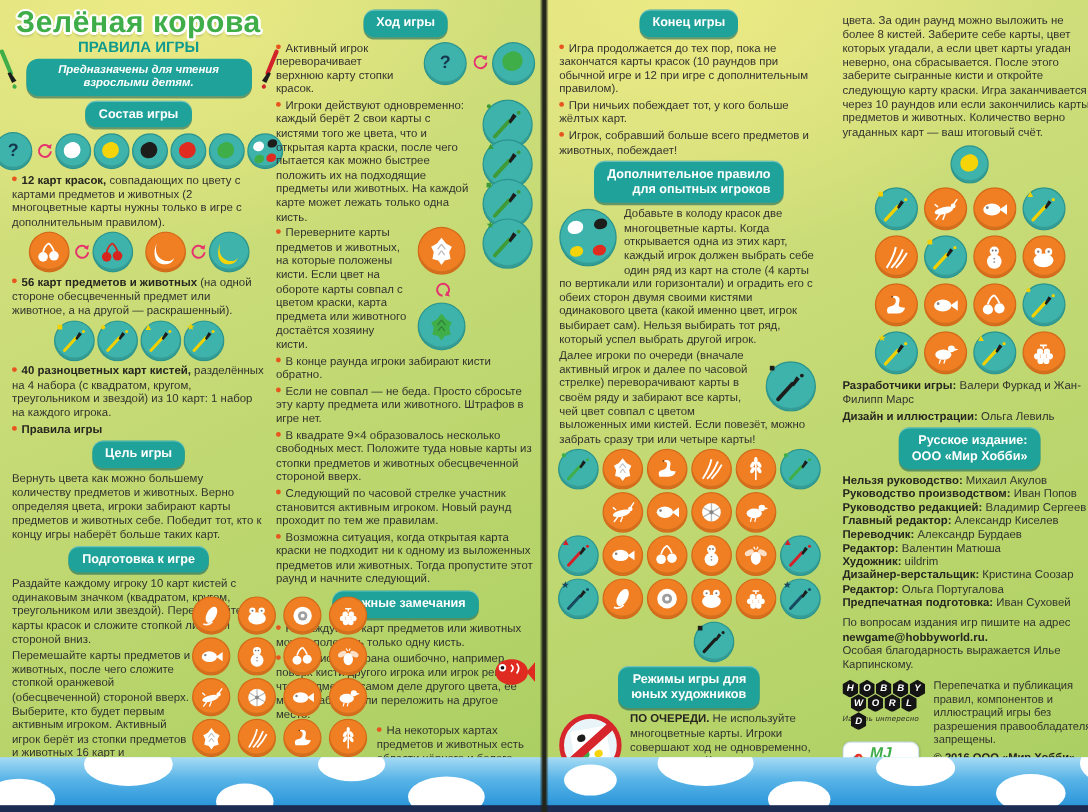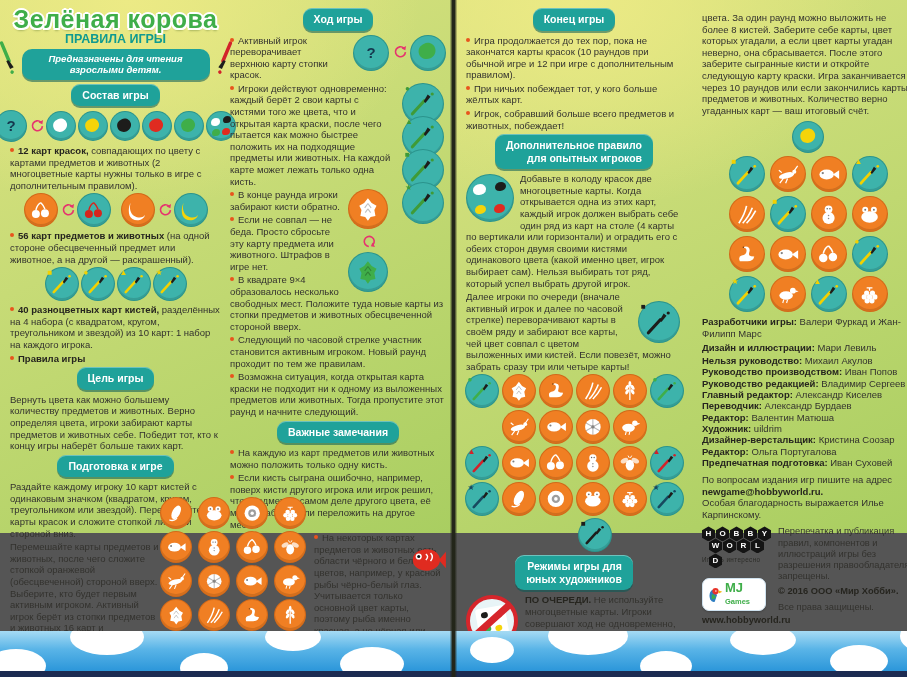--- a/index.html
+++ b/index.html
@@ -1,18 +1,18 @@
 <!DOCTYPE html>
 <html><head>
 <meta charset="utf-8">
 <style>
   html,body{margin:0;padding:0;background:#555;}
   #canvas{position:relative;width:907px;height:677px;overflow:hidden;
     font-family:"Liberation Sans","DejaVu Sans",sans-serif;color:#33322e;}
-  .page{position:absolute;top:0;width:453px;height:533px;
+  .page{position:absolute;top:0;width:453px;height:677px;
     background:radial-gradient(ellipse 420px 300px at 28% 0%, #ecea85, rgba(236,234,133,0) 70%),
                linear-gradient(155deg,#dde380 0%,#c7db76 40%,#a9ce61 100%);}
   #page1{left:0;} #page2{left:454px;}
   #divider{position:absolute;left:450px;top:0;width:7px;height:677px;z-index:30;
     background:linear-gradient(90deg,rgba(35,38,26,.1),#23261a 35%,#23261a 65%,rgba(35,38,26,.1));}
   .col{position:absolute;top:0;font-size:9.5px;line-height:11.6px;}
   #c1{left:10px;width:211px;} #c2{left:230px;width:216px;}
   #c3{left:12px;width:216px;} #c4{left:248px;width:212px;}
   p{margin:0 0 2px 0;}
   b{color:#26251f;}
@@ -36,21 +36,21 @@
   .orange{background:#f07f23;border:1px solid rgba(175,80,10,.45);} .s28{width:28px;height:28px;} .s30{width:30px;height:30px;}
   .s32{width:32px;height:32px;} .s34{width:34px;height:34px;} .s38{width:38px;height:38px;}
   .s40{width:40px;height:40px;}
   .qmark{font-size:15px;font-weight:bold;color:#15384f;font-style:normal;}
   .mk{position:absolute;left:2px;top:1px;font-style:normal;font-size:8px;line-height:8px;}
   .row{display:flex;align-items:center;justify-content:center;gap:2px;margin:2px 0 3px;}
   .rot{color:#e6336f;width:15px;height:15px;flex:none;}
   .rot svg{width:100%;height:100%;}
   .stack{display:flex;flex-direction:column;align-items:center;}
   .stack .ic{margin-top:-9px;} .stack .ic:first-child{margin-top:0;}
-  .fr{float:right;} .fl{float:left;}
+  .fr{float:right;} .fl{float:left;font-style:italic;}
   .sp{visibility:hidden;}
   .gridA{position:absolute;left:160px;top:497px;width:152px;}
   .gridA .gr{display:flex;gap:6px;margin-bottom:2px;}
   .gridB .gr{display:flex;gap:3px;margin-bottom:2px;justify-content:center;}
   .ghost{width:32px;height:32px;flex:none;visibility:hidden;}
   .gridC{width:fit-content;margin:2px auto;}
   .gridC .gr{display:flex;gap:5px;margin-bottom:4px;}
   .noicon{float:left;width:44px;height:44px;border:4px solid #d6252b;border-radius:50%;
     position:relative;background:#e8f4f7;margin:1px 7px 2px 0;}
   .nobar{position:absolute;left:-3px;top:18px;width:50px;height:7px;background:#d6252b;
@@ -399,20 +399,21 @@
           </span>
         <span class="rot" style="margin:4px 0;transform:rotate(90deg)"><svg>
               <use href="#s-rotarrow"></use>
             </svg></span>
         <span class="ic s38 teal" style="margin-top:0">
             <svg style="color:#3fae49">
               <use href="#s-artichoke"></use>
             </svg>
           </span>
       </div>
+      <p><span class="dot"></span><span>Переверните карты предметов и животных, на которые положены кисти. Если цвет на обороте карты совпал с цветом краски, карта предмета или животного достаётся хозяину кисти.</span></p>
       <p><span class="dot"></span><span>В конце раунда игроки забирают кисти обратно.</span></p>
       <p><span class="dot"></span><span>Если не совпал — не беда. Просто сбросьте эту карту предмета или животного. Штрафов в игре нет.</span></p>
       <p><span class="dot"></span><span>В квадрате 9×4 образовалось несколько свободных мест. Положите туда новые карты из стопки предметов и животных обесцвеченной стороной вверх.</span></p>
       <p><span class="dot"></span><span>Следующий по часовой стрелке участник становится активным игроком. Новый раунд проходит по тем же правилам.</span></p>
       <p><span class="dot"></span><span>Возможна ситуация, когда открытая карта краски не подходит ни к одному из выложенных предметов или животных. Тогда пропустите этот раунд и начните следующий.</span></p>
 
       <div class="pill">Важные замечания</div>
       <p><span class="dot"></span><span>На каждую из карт предметов или животных можно положить только одну кисть.</span></p>
       <p><span class="dot"></span><span>Если кисть сыграна ошибочно, например, поверх кисти другого игрока или игрок решил, что предмет на самом деле другого цвета, её можно забрать или переложить на другое место.</span></p>
       <p><span class="sp fl" style="width:84px;height:124px"></span><span class="dot"></span><span>На некоторых картах предметов и животных есть области чёрного и белого цветов, например, у красной рыбы чёрно-белый глаз. Учитывается только основной цвет карты, поэтому рыба именно красная, а не чёрная или белая.</span></p>
@@ -797,22 +798,26 @@
             </span>
           <span class="ic s34 orange">
               <svg style="color:#fff">
                 <use href="#s-rasp"></use>
               </svg>
             </span>
         </div>
       </div>
 
       <p style="margin-top:4px"><b>Разработчики игры:</b><span> Валери Фуркад и Жан-Филипп Марс</span></p>
-      <p><b>Дизайн и иллюстрации:</b><span> Мари Левиль</span></p>
-
+      <p><b>Дизайн и иллюстрации:</b><span> Ольга Левиль</span></p>
+
+      <div class="pill">
+        <div>Русское издание:</div>
+        <div>ООО «Мир Хобби»</div>
+      </div>
 
       <div class="credits">
         <p><b>Нельзя руководство:</b><span> Михаил Акулов</span></p>
         <p><b>Руководство производством:</b><span> Иван Попов</span></p>
         <p><b>Руководство редакцией:</b><span> Владимир Сергеев</span></p>
         <p><b>Главный редактор:</b><span> Александр Киселев</span></p>
         <p><b>Переводчик:</b><span> Александр Бурдаев</span></p>
         <p><b>Редактор:</b><span> Валентин Матюша</span></p>
         <p><b>Художник:</b><span> uildrim</span></p>
         <p><b>Дизайнер-верстальщик:</b><span> Кристина Соозар</span></p>

